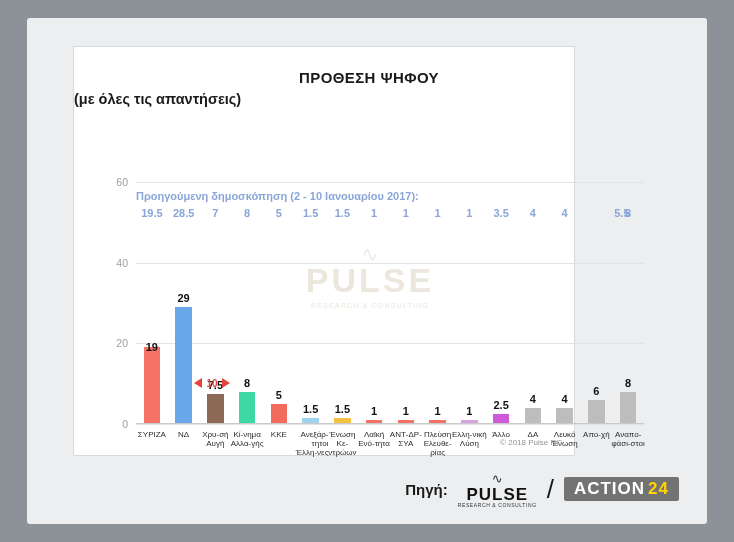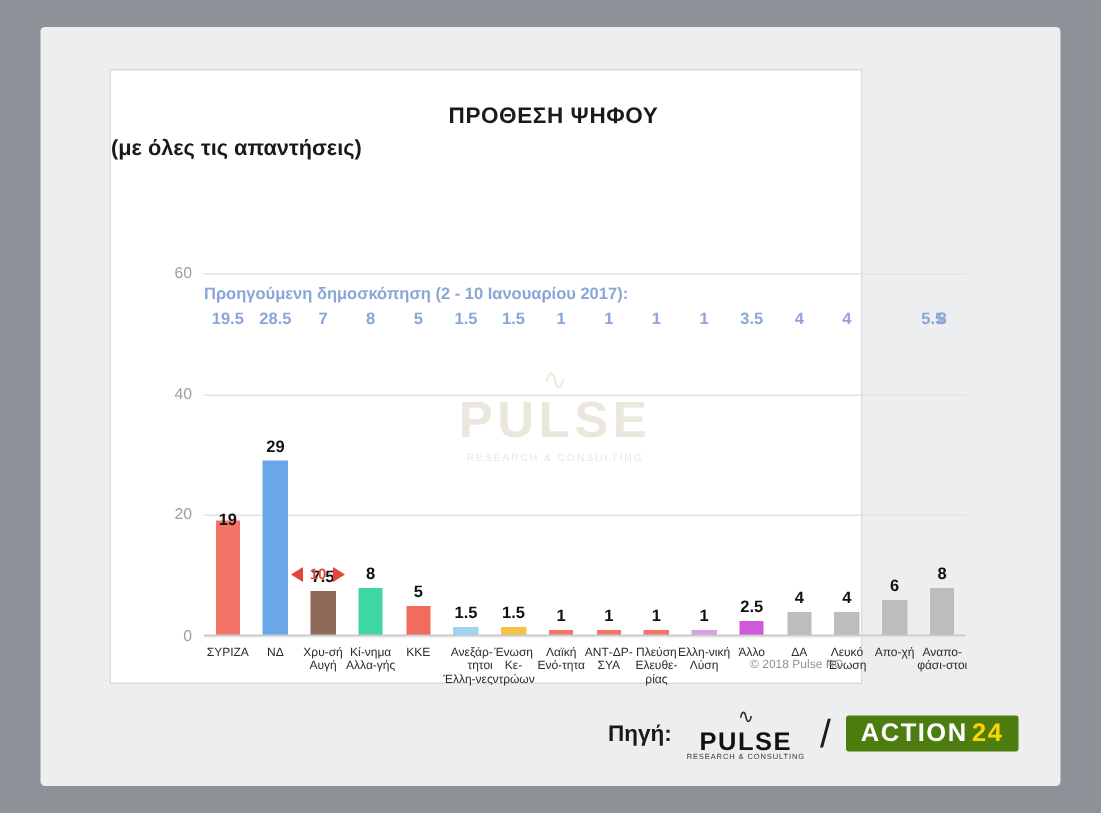--- a/index.html
+++ b/index.html
@@ -280,21 +280,21 @@
     font-size: 5px;
     letter-spacing: 0.6px;
     color: #333;
   }
   #footer .slash {
     font-size: 26px;
     color: #1a1a1a;
     font-weight: 300;
   }
   #footer .action24 {
-    background: #4d7c0f;
+    background: #737373;
     color: #fff;
     font-size: 17px;
     font-weight: bold;
     letter-spacing: 1px;
     padding: 2px 10px;
     border-radius: 2px;
     display: flex;
     align-items: baseline;
     gap: 3px;
   }

